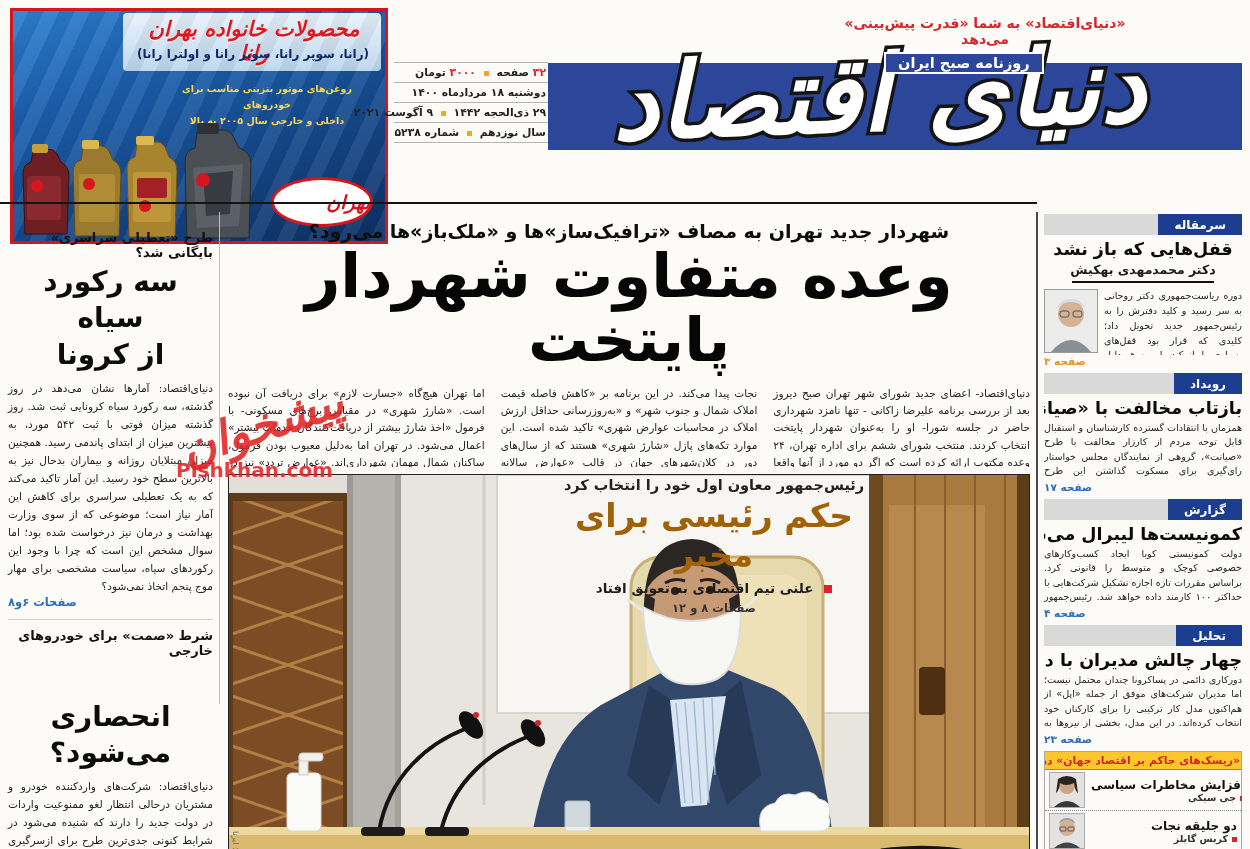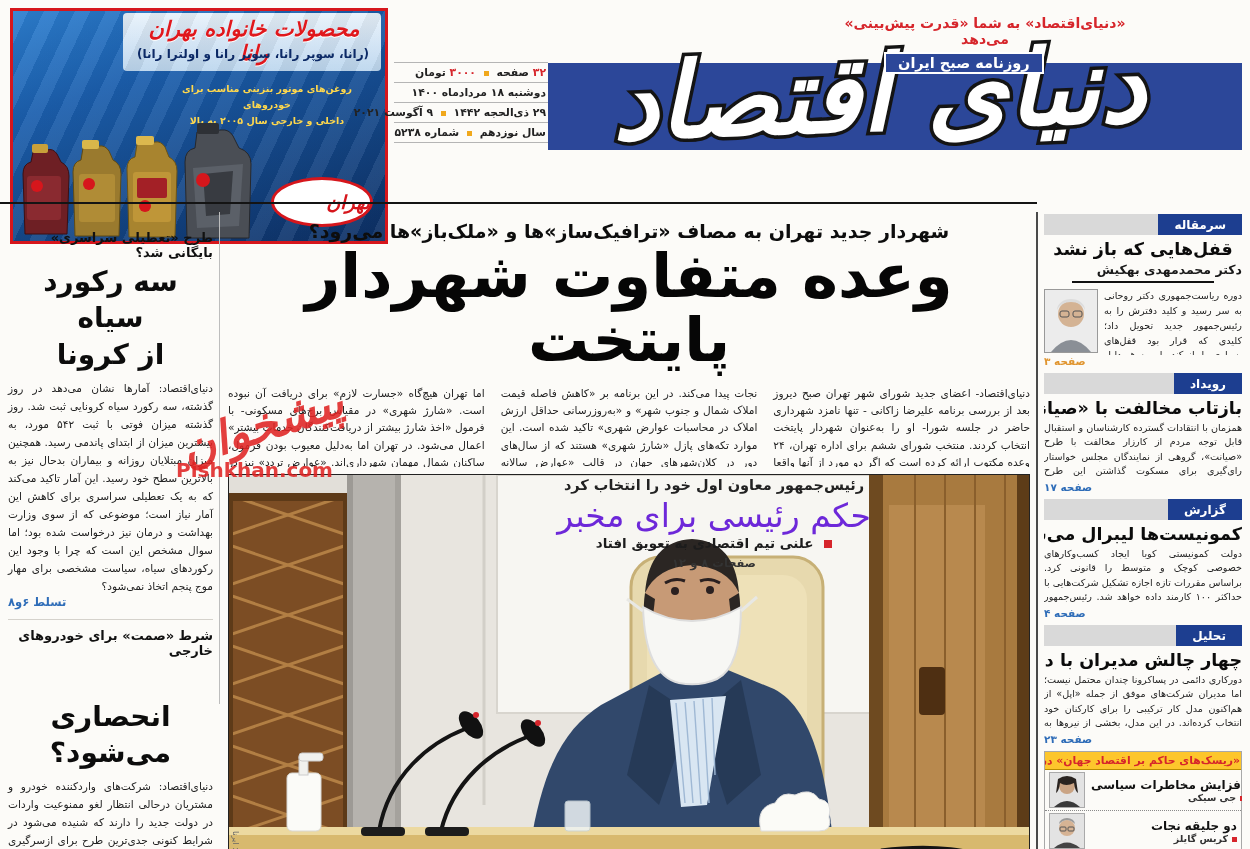--- a/index.html
+++ b/index.html
@@ -44,36 +44,36 @@
   
   .main{left:228px;top:212px;width:802px;}
   .main-kicker{text-align:center;font-size:19px;font-weight:bold;margin-top:8px;color:#0d0d0d;}
   .main-headline{text-align:center;font-size:61px;font-weight:bold;line-height:1.05;letter-spacing:-1px;color:#060606;margin-top:2px;}
   .cols{display:flex;gap:16px;margin-top:13px;height:82px;overflow:hidden;}
   .col{flex:1;font-size:10.6px;line-height:1.62;text-align:justify;color:#222;}
   
   .photo{position:relative;margin-top:7px;width:800px;height:424px;border:1px solid #222;overflow:hidden;background:#dfdcd6;}
   .cap{position:absolute;top:2px;left:310px;width:350px;text-align:center;z-index:5;}
   .cap-kicker{font-size:14.5px;font-weight:bold;color:#222;}
-  .cap-title{font-size:33px;font-weight:normal;color:#6d28d9;margin:3px 0 0;}
+  .cap-title{font-size:33px;font-weight:bold;color:#a16207;margin:3px 0 6px;}
   .cap-bullet{font-size:13.5px;font-weight:bold;color:#1c1c1c;}
   .cap-bullet .rb{display:inline-block;width:8px;height:8px;background:#d6252b;margin-left:6px;}
   .cap-pages{font-size:11.5px;font-weight:bold;color:#333;margin-top:5px;}
   .credit{position:absolute;left:2px;bottom:30px;writing-mode:vertical-rl;font-size:8px;color:#666;z-index:5;}
   
   .wm{left:178px;top:398px;z-index:9;color:#e02424;transform:rotate(-18deg);
       font-size:46px;font-weight:bold;font-style:italic;opacity:.88;}
   .wm2{left:176px;top:458px;z-index:9;color:#e02424;font-size:20px;font-weight:bold;opacity:.88;direction:ltr;}
   
   .sidebar{left:1044px;top:214px;width:198px;height:635px;overflow:hidden;}
   .bar{display:flex;height:21px;margin-bottom:4px;}
   .bar .lbl{background:#1d3e90;color:#fff;font-size:12px;font-weight:bold;padding:4px 16px 0;}
   .bar .rest{flex:1;background:#d9d9d9;}
   .sb-title{font-size:17.5px;font-weight:bold;text-align:center;color:#0b0b0b;margin:2px 0 3px;white-space:nowrap;}
-  .sb-author{font-size:12.5px;font-weight:bold;text-align:right;margin-bottom:4px;}
+  .sb-author{font-size:12.5px;font-weight:bold;text-align:center;margin-bottom:4px;}
   .auth-rule{width:72%;margin:0 auto 6px;border-bottom:2.5px solid #111;}
   .sb-body{font-size:9.6px;line-height:1.5;text-align:justify;color:#222;max-height:58px;overflow:hidden;}
   .s1-row{display:flex;gap:6px;}
   .s1-row .txt{flex:1;font-size:9.6px;line-height:1.55;text-align:justify;max-height:66px;overflow:hidden;}
   .mugshot{width:52px;height:62px;border:1px solid #999;background:linear-gradient(180deg,#efefef,#d7d7d7);flex:none;}
   .prow{text-align:left;font-size:10.5px;margin:2px 0 6px;}
   .club{border:1px solid #a8a8a8;margin-top:2px;}
   .club-head{background:#fdc62c;color:#d6252b;font-size:10.8px;font-weight:bold;text-align:center;padding:2px 1px;border-bottom:1px solid #b98c00;white-space:nowrap;overflow:hidden;}
   .citem{display:flex;direction:ltr;gap:6px;padding:2px 4px;border-bottom:1px dotted #8a8a8a;align-items:center;}
   .citem:last-child{border-bottom:none;}
@@ -159,21 +159,21 @@
   <div class="abs vline-l"></div>
   <div class="abs vline-r"></div>
 
   <div class="abs leftcol">
     <div style="margin-top:16px" class="kicker-s">طرح «تعطیلی سراسری» بایگانی شد؟</div>
     <div class="title-l">
       <span>سه رکورد سیاه</span><br>
       <span>از کرونا</span>
     </div>
     <div class="body-s">دنیای‌اقتصاد: آمارها نشان می‌دهد در روز گذشته، سه رکورد سیاه کرونایی ثبت شد. روز گذشته میزان فوتی با ثبت ۵۴۲ مورد، به بیشترین میزان از ابتدای پاندمی رسید. همچنین میزان مبتلایان روزانه و بیماران بدحال نیز به بالاترین سطح خود رسید. این آمار تاکید می‌کند که به یک تعطیلی سراسری برای کاهش این آمار نیاز است؛ موضوعی که از سوی وزارت بهداشت و درمان نیز درخواست شده بود؛ اما سوال مشخص این است که چرا با وجود این رکوردهای سیاه، سیاست مشخصی برای مهار موج پنجم اتخاذ نمی‌شود؟</div>
-    <div class="pref pr-blue" style="text-align:left">تسلط ۶و۸</div>
+    <div class="pref pr-blue" style="text-align:left">صفحات ۶و۸</div>
 
     <div class="lsep"></div>
 
     <div class="kicker-s">شرط «صمت» برای خودروهای خارجی</div>
     <div class="title-l">
       <br>
       <span>انحصاری می‌شود؟</span>
     </div>
     <div class="body-s">دنیای‌اقتصاد: شرکت‌های واردکننده خودرو و مشتریان درحالی انتظار لغو ممنوعیت واردات در دولت جدید را دارند که شنیده می‌شود در شرایط کنونی جدی‌ترین طرح برای ازسرگیری ورود خودرو به کشور، واردات در ازای صادرات است. طرح موردنظر عملا به نفع شرکت‌های خودروساز وابسته به دولت خواهد بود، زیرا غالب خودروهای صادراتی به دو تولیدکننده بزرگ خودرو در کشور تعلق دارد. به این ترتیب اگر طرح یادشده تصویب شود، بازار خودروهای خارجی به‌طور انحصاری در اختیار خودروسازان داخلی قرار می‌گیرد.</div>
 

